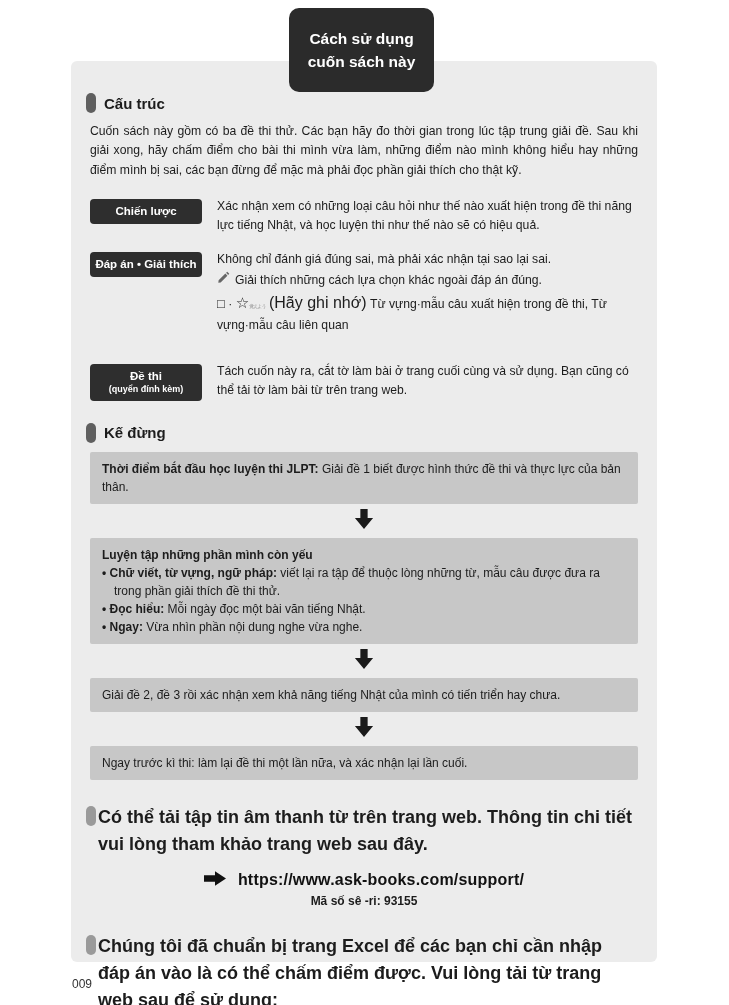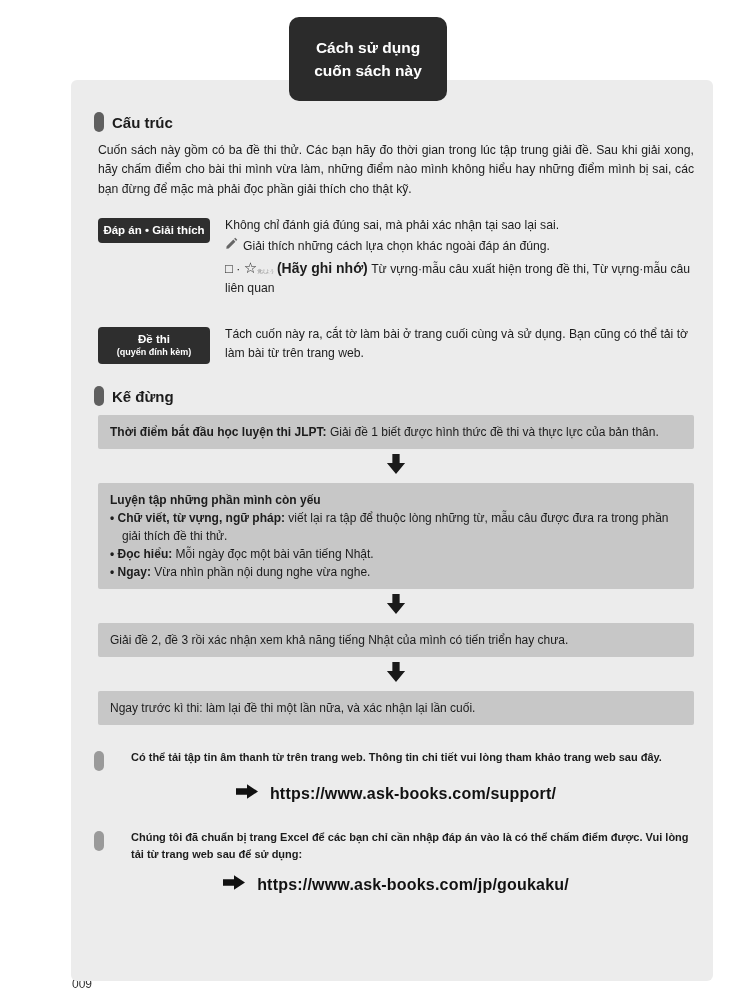--- a/index.html
+++ b/index.html
@@ -7,33 +7,33 @@
   body {
     width: 729px; height: 1005px;
     background: #ffffff;
     font-family: "Liberation Sans", "DejaVu Sans", sans-serif;
     color: #1c1c1c;
     position: relative;
     overflow: hidden;
   }
 
   .title-badge {
-    position: absolute; left: 289px; top: 17px;
-    width: 158px; height: 84px;
+    position: absolute; left: 289px; top: 8px;
+    width: 145px; height: 84px;
     background: #2b2b2b; border-radius: 10px;
     color: #ffffff; font-weight: bold; font-size: 15.5px; line-height: 1.5;
     display: flex; flex-direction: column; align-items: center; justify-content: center;
     z-index: 2; text-align: center;
   }
 
   .panel {
-    position: absolute; left: 71px; top: 80px;
-    width: 642px; height: 901px;
+    position: absolute; left: 71px; top: 61px;
+    width: 586px; height: 901px;
     background: #ececec; border-radius: 6px;
-    padding: 32px 19px 0 27px;
+    padding: 32px 19px 0 19px;
     z-index: 1;
   }
 
   .section-heading { display: flex; align-items: center; gap: 8px; margin: 0 0 9px -4px; }
   .marker-dark { width: 10px; height: 20px; border-radius: 5px; background: #5f5f5f; flex: 0 0 10px; }
   .marker-light { width: 10px; height: 20px; border-radius: 5px; background: #9a9a9a; flex: 0 0 10px; margin-top: 2px; }
   .heading-text { font-weight: bold; font-size: 15px; }
 
   .intro { font-size: 12.2px; line-height: 1.58; margin: 0 0 17px 0; text-align: justify; }
 
@@ -41,31 +41,31 @@
   .tag {
     flex: 0 0 112px; background: #2e2e2e; color: #ffffff; border-radius: 4px;
     font-size: 11.5px; font-weight: bold; text-align: center;
     padding: 5px 3px; line-height: 1.3; margin-top: 2px;
   }
   .tag .tag-sub { font-size: 9px; display: block; }
   .row-text { flex: 1; font-size: 12.2px; line-height: 1.55; }
   .row-line { margin: 0; }
   .icon-line { display: flex; align-items: center; gap: 5px; margin-top: 2px; }
   .memo-line { margin-top: 2px; }
-  .memo-small { font-size: 14px; font-weight: bold; }
+  .memo-small { font-size: 16px; }
   .star-glyph { font-size: 15px; line-height: 1; }
   .star-note { font-size: 5px; color: #8a8a8a; letter-spacing: -1px; }
   .checkbox-glyph { font-size: 13px; }
 
   .flow-box { background: #c7c7c7; border-radius: 2px; padding: 8px 12px; font-size: 12px; line-height: 1.5; }
   .flow-box .lead { font-weight: bold; }
   .bullet { padding-left: 12px; text-indent: -12px; margin: 0; }
   .flow-arrow { display: flex; justify-content: center; margin: 5px 0; }
 
-  .note { display: flex; gap: 27px; font-weight: bold; font-size: 11px; line-height: 1.5; margin: 24px 0 10px -4px; }
+  .note { display: flex; gap: 2px; font-weight: bold; font-size: 18px; line-height: 1.5; margin: 24px 0 10px -4px; }
   .url-row { display: flex; align-items: center; justify-content: center; gap: 12px; margin: 12px 0 2px 0; }
   .url-text { font-weight: bold; font-size: 16px; letter-spacing: 0.2px; color: #111; text-decoration: none; }
   .serial { text-align: center; font-weight: bold; font-size: 12px; margin-top: 3px; }
   .note.second { margin-top: 25px; }
 
   .page-number { position: absolute; left: 72px; top: 977px; font-size: 12px; color: #333; }
 </style>
 </head>
 <body>
 
@@ -76,20 +76,26 @@
 
 <div class="panel">
 
   <div class="section-heading">
     <span class="marker-dark"></span>
     <span class="heading-text">Cấu trúc</span>
   </div>
 
   <p class="intro">Cuốn sách này gồm có ba đề thi thử. Các bạn hãy đo thời gian trong lúc tập trung giải đề. Sau khi giải xong, hãy chấm điểm cho bài thi mình vừa làm, những điểm nào mình không hiểu hay những điểm mình bị sai, các bạn đừng để mặc mà phải đọc phần giải thích cho thật kỹ.</p>
 
+  <div class="row">
+    <div class="tag">
+      <span>Chiến lược</span>
+    </div>
+    <div class="row-text">Xác nhận xem có những loại câu hỏi như thế nào xuất hiện trong đề thi năng lực tiếng Nhật, và học luyện thi như thế nào sẽ có hiệu quả.</div>
+  </div>
 
   <div class="row">
     <div class="tag">
       <span>Đáp án •</span>
       <span>Giải thích</span>
     </div>
     <div class="row-text">
       <p class="row-line">Không chỉ đánh giá đúng sai, mà phải xác nhận tại sao lại sai.</p>
       <div class="icon-line">
         <span><svg width="13" height="13" viewBox="0 0 16 16">
@@ -157,20 +163,21 @@
     <span class="marker-light"></span>
     <span>Có thể tải tập tin âm thanh từ trên trang web. Thông tin chi tiết vui lòng tham khảo trang web sau đây.</span>
   </div>
 
   <div class="url-row">
     <span><svg width="22" height="17" viewBox="0 0 24 18">
           <polygon points="0,5.5 12,5.5 12,1 24,9 12,17 12,12.5 0,12.5" fill="#111"></polygon>
         </svg></span>
     <a class="url-text">https://www.ask-books.com/support/</a>
   </div>
+  <div class="serial">Mã số sê -ri: 93155</div>
 
   <div class="note second">
     <span class="marker-light"></span>
     <span>Chúng tôi đã chuẩn bị trang Excel để các bạn chỉ cần nhập đáp án vào là có thể chấm điểm được. Vui lòng tải từ trang web sau để sử dụng:</span>
   </div>
 
   <div class="url-row">
     <span><svg width="22" height="17" viewBox="0 0 24 18">
           <polygon points="0,5.5 12,5.5 12,1 24,9 12,17 12,12.5 0,12.5" fill="#111"></polygon>
         </svg></span>

